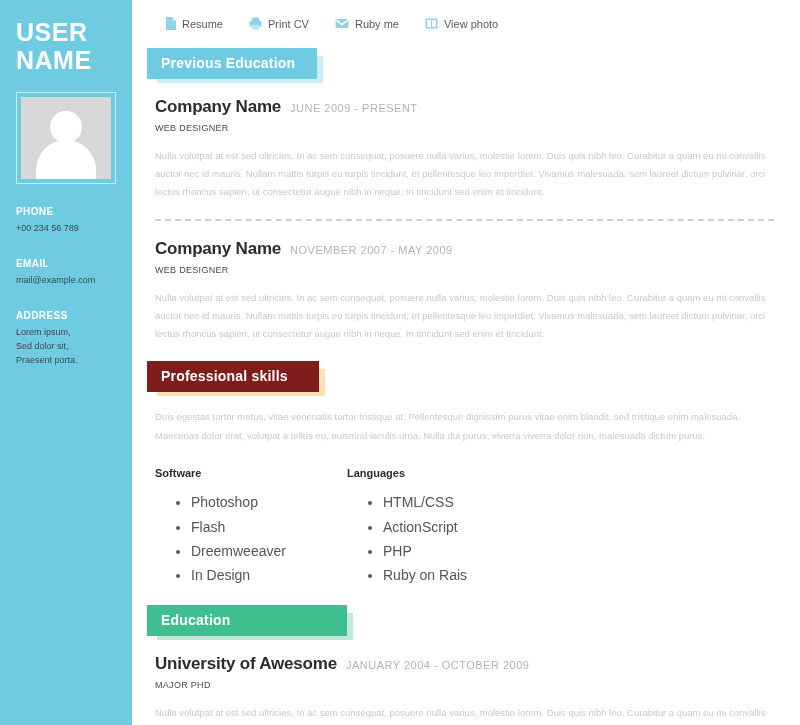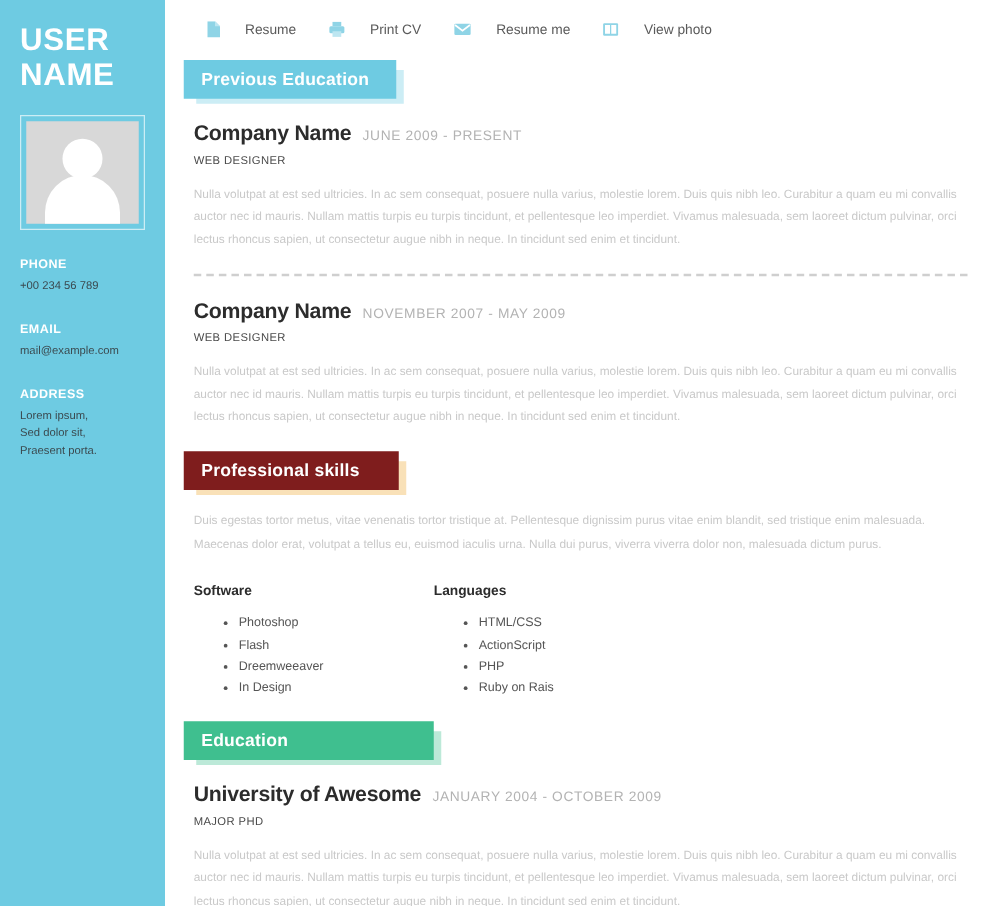--- a/index.html
+++ b/index.html
@@ -105,21 +105,21 @@
   
   .toolbar {
     display: flex;
     align-items: center;
     padding: 17px 0 0 18px;
     gap: 26px;
   }
   .tool-item {
     display: flex;
     align-items: center;
-    gap: 20px;
+    gap: 6px;
     cursor: pointer;
   }
   .tool-label {
     font-size: 11px;
     color: #5a5a5a;
   }
   .tool-icon svg { display: block; }
 
   
   .banner {
@@ -197,21 +197,21 @@
   .skills-col-title {
     font-size: 11px;
     font-weight: bold;
     color: #2c2c2c;
   }
   .skills-col ul {
     margin: 11px 0 0 0;
     padding-left: 36px;
   }
   .skills-col li {
-    font-size: 10px;
+    font-size: 14px;
     color: #555555;
     line-height: 1.72;
   }
 </style>
 </head>
 <body>
 
 <div class="page">
 
   <aside class="sidebar">
@@ -271,21 +271,21 @@
         <span class="tool-label">Print CV</span>
       </div>
 
       <div class="tool-item">
         <span class="tool-icon">
           <svg width="14" height="11" viewBox="0 0 14 11">
             <rect x="0.5" y="1" width="13" height="9" rx="1" fill="#8fd4e6"></rect>
             <path d="M1 2 l6 4.5 l6 -4.5" fill="none" stroke="#ffffff" stroke-width="1.4"></path>
           </svg>
         </span>
-        <span class="tool-label">Resume me</span>
+        <span class="tool-label">Ruby me</span>
       </div>
 
       <div class="tool-item">
         <span class="tool-icon">
           <svg width="13" height="11" viewBox="0 0 13 11">
             <rect x="0.5" y="0.5" width="12" height="10" rx="1" fill="#8fd4e6"></rect>
             <rect x="2" y="2" width="4" height="7" fill="#ffffff"></rect>
             <rect x="7" y="2" width="4" height="7" fill="#ffffff"></rect>
           </svg>
         </span>

